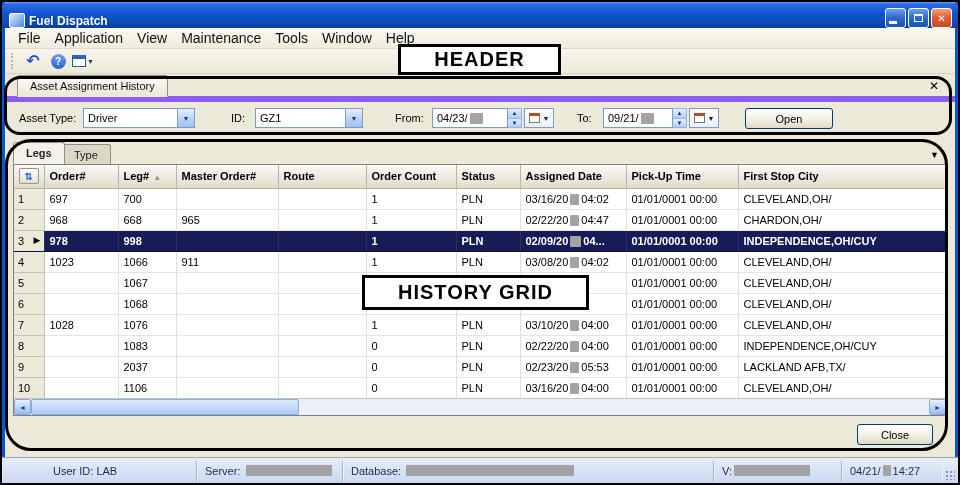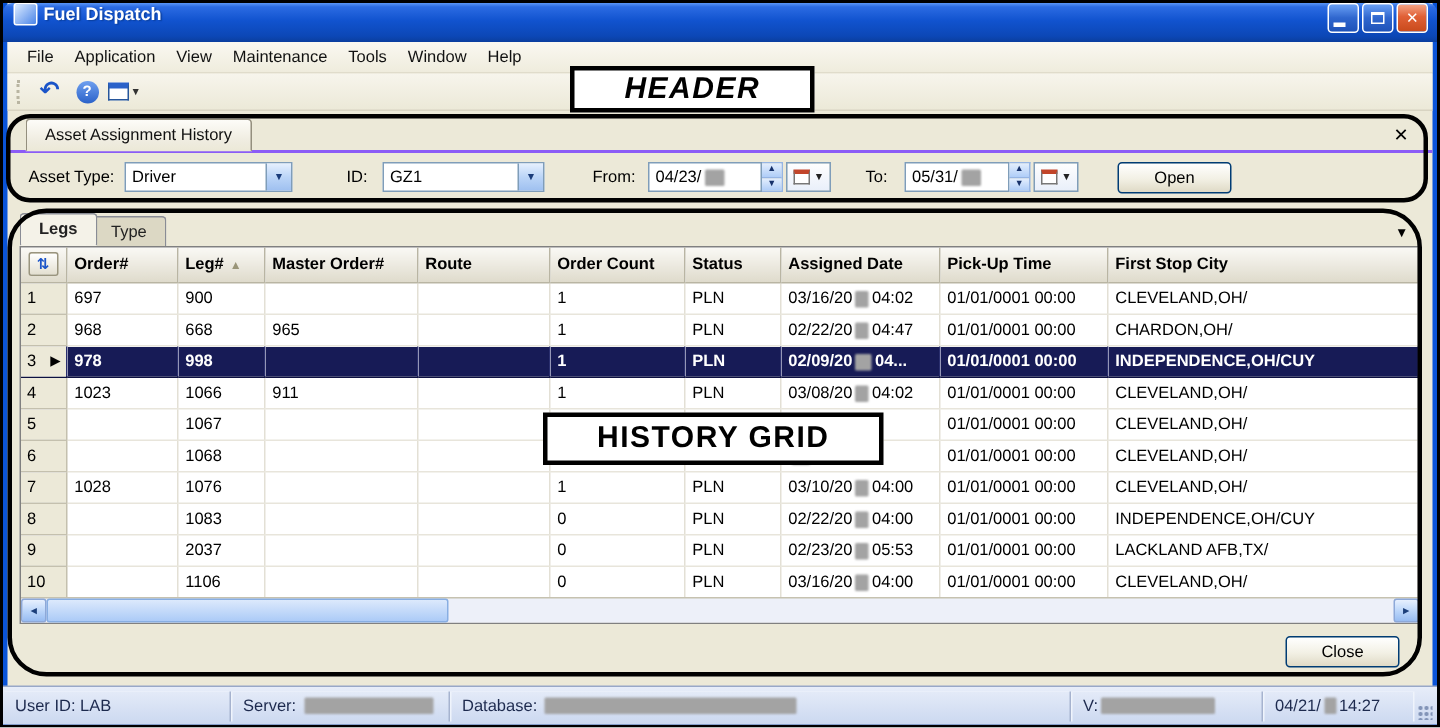--- a/index.html
+++ b/index.html
@@ -2,46 +2,46 @@
 <html><head>
 <meta charset="utf-8">
 <style>
   html,body{margin:0;padding:0;background:#fff;}
   *{box-sizing:border-box;font-family:"Liberation Sans","DejaVu Sans",sans-serif;}
   .frame{position:relative;width:960px;height:485px;background:#000;overflow:hidden;}
   .window{position:absolute;left:2px;top:2px;right:2px;bottom:2px;border:3px solid #0A54D8;border-top:none;background:#ECE9D8;}
   
   .titlebar{position:absolute;left:-3px;right:-3px;top:0;height:26px;
     background:linear-gradient(180deg,#5A96F7 0%,#2B6BE3 10%,#1153CF 45%,#0C47B6 85%,#0A3E9E 100%);
-    border-radius:6px 6px 0 0;display:flex;align-items:flex-start;padding:0 4px;}
+    border-radius:6px 6px 0 0;display:flex;align-items:flex-end;padding:0 4px;}
   .app-icon{width:16px;height:15px;margin:0 4px 0 3px;border:1px solid #fff;border-radius:2px;
     background:linear-gradient(135deg,#DCEBFF,#4B85E8);}
   .title-text{color:#fff;font-size:12px;font-weight:bold;text-shadow:1px 1px 1px #0A3E9C;flex:1;}
   .win-btns{display:flex;gap:2px;margin-right:2px;}
   .wbtn{width:21px;height:20px;border:1px solid #fff;border-radius:3px;display:flex;align-items:center;justify-content:center;
     color:#fff;font-size:10px;font-weight:bold;cursor:default;}
   .wbtn.min,.wbtn.max{background:linear-gradient(180deg,#6AA0F5,#2F66CE 50%,#1E52B8);}
   .wbtn.close{background:linear-gradient(180deg,#F3A284,#E06036 45%,#C94A1C);}
   .g-min{display:block;width:8px;height:3px;background:#fff;margin-top:9px;margin-right:6px;}
   .g-max{display:block;width:9px;height:8px;border:1px solid #fff;border-top:2px solid #fff;}
   
   .menubar{position:absolute;left:0;right:0;top:26px;height:21px;display:flex;align-items:center;
     background:linear-gradient(180deg,#FAF8F1,#EFECDD);border-bottom:1px solid #E0DCCB;padding-left:6px;}
-  .menu-item{font-size:11px;color:#111;padding:3px 7px;}
+  .menu-item{font-size:14px;color:#111;padding:3px 7px;}
   .toolbar{position:absolute;left:0;right:0;top:47px;height:25px;display:flex;align-items:center;
     background:linear-gradient(180deg,#F7F5EC,#ECE9D8);border-bottom:1px solid #D8D4C2;padding-left:4px;gap:3px;}
   .tb-grip{width:4px;height:16px;border-left:2px dotted #B9B5A2;margin:0 4px 0 2px;}
   .tb-btn{width:22px;height:21px;display:flex;align-items:center;justify-content:center;border-radius:2px;}
   .back-glyph{color:#1B54C8;font-size:16px;font-weight:bold;line-height:16px;}
   .help-circle{width:15px;height:15px;border-radius:50%;background:linear-gradient(180deg,#6FA0EF,#2B62C9);
     color:#fff;font-size:10px;font-weight:bold;display:flex;align-items:center;justify-content:center;}
   .formglyph{width:14px;height:12px;background:#fff;border:1px solid #27569B;border-top:4px solid #2B62C9;position:relative;}
   .tiny-caret{font-size:7px;color:#333;margin-left:1px;}
   
-  .tabstrip{position:absolute;left:0;right:0;top:73px;height:27px;border-bottom:2px solid #8b5cf6;}
+  .tabstrip{position:absolute;left:0;right:0;top:73px;height:27px;border-bottom:6px solid #8b5cf6;}
   .doctab{position:absolute;left:12px;bottom:-1px;height:22px;padding:0 12px;font-size:11px;color:#111;
     background:linear-gradient(180deg,#FDFCF8,#EFECE0 70%,#ECE9D8);border:1px solid #948F7E;border-bottom:1px solid #ECE9D8;
     border-radius:3px 3px 0 0;display:flex;align-items:center;}
   .tab-close{position:absolute;right:16px;bottom:4px;font-size:12px;font-weight:bold;color:#000;line-height:12px;}
   
   .filterrow{position:absolute;left:0;right:0;top:101px;height:31px;font-size:11px;}
   .flabel{position:absolute;top:9px;color:#000;}
   .combo{position:absolute;top:5px;height:20px;background:#fff;border:1px solid #7F9DB9;display:flex;}
   .combo-text{flex:1;padding:3px 0 0 4px;font-size:11px;color:#000;}
   .combo-btn{width:17px;background:linear-gradient(180deg,#E6F0FE,#BBD5F7 50%,#9FC0F0);border-left:1px solid #7F9DB9;
@@ -51,21 +51,21 @@
   .spin{width:14px;height:20px;display:flex;flex-direction:column;border:1px solid #96B5E4;border-left:none;}
   .spin-b{flex:1;background:linear-gradient(180deg,#E3EEFD,#AFCDF8);color:#17326B;font-size:6px;line-height:8px;
     display:flex;align-items:center;justify-content:center;border-bottom:1px solid #96B5E4;}
   .spin-b:last-child{border-bottom:none;}
   .calbtn{width:30px;height:20px;margin-left:2px;border:1px solid #7F9DB9;background:linear-gradient(180deg,#FEFEFE,#E9EFFA);
     display:flex;align-items:center;justify-content:center;gap:3px;}
   .calicon{width:11px;height:10px;background:#fff;border:1px solid #777;border-top:3px solid #C2452A;}
   .cal-caret{font-size:7px;color:#222;}
   .xpbtn{height:21px;border:1px solid #003C74;border-radius:3px;font-size:11px;color:#000;
     background:linear-gradient(180deg,#FFFFFF,#F2F0E4 55%,#DFDAC6);padding:0 10px;}
-  .openbtn{position:absolute;left:740px;top:5px;width:76px;}
+  .openbtn{position:absolute;left:740px;top:5px;width:88px;}
   
   .paneltabs{position:absolute;left:8px;right:8px;top:140px;height:22px;}
   .ptab{position:absolute;bottom:0;height:20px;padding:0 12px;font-size:11px;display:flex;align-items:center;
     border:1px solid #898C95;border-bottom:none;border-radius:3px 3px 0 0;background:#DCD8C4;color:#222;z-index:1;}
   .ptab.active{height:22px;background:#F4F2E8;font-weight:bold;z-index:3;border-bottom:1px solid #F4F2E8;}
   .ptab.t2{left:48px;}
   .panel-caret{position:absolute;right:8px;bottom:4px;font-size:9px;color:#000;}
   
   .gridpanel{position:absolute;left:8px;right:8px;top:162px;height:252px;background:#fff;border:1px solid #808080;z-index:2;}
   table.grid{border-collapse:collapse;table-layout:fixed;width:100%;}
@@ -85,37 +85,37 @@
     filter:blur(0.7px);margin:0 2px;}
   .hscroll{position:absolute;left:0;right:0;bottom:0;height:17px;background:#EDF0F9;border-top:1px solid #C6C2B0;display:flex;}
   .sbtn{width:17px;height:16px;background:linear-gradient(180deg,#E7F0FE,#B9D4F9 55%,#98BCF2);border:1px solid #8DA8D8;
     border-radius:2px;color:#1B3E7A;font-size:7px;display:flex;align-items:center;justify-content:center;}
   .sthumb{width:268px;height:16px;background:linear-gradient(180deg,#DCE9FC,#ACCBF7);border:1px solid #88AEE2;border-radius:2px;}
   .sbtn.right{margin-left:auto;}
   
   .closerow{position:absolute;left:0;right:0;top:420px;height:24px;}
   .closebtn{position:absolute;right:22px;top:2px;width:76px;margin-left:20px;}
   .statusbar{position:absolute;left:-3px;right:-3px;bottom:-3px;height:26px;display:flex;align-items:center;
-    background:linear-gradient(180deg,#E7EDF9,#CBD8F0);border-top:1px solid #98A8C8;font-size:11px;color:#1D2A4E;}
+    background:linear-gradient(180deg,#E7EDF9,#CBD8F0);border-top:1px solid #98A8C8;font-size:11px;color:#1D2A4E;padding-left:43px;}
   .sb-sec{height:20px;display:flex;align-items:center;padding-left:8px;border-right:1px solid #A6B3CF;box-shadow:1px 0 0 #EFF4FC;}
   .sb-user{width:152px;}
   .sb-server{width:146px;}
   .sb-db{flex:1;}
   .sb-ver{width:128px;}
   .sb-clock{width:100px;border-right:none;}
   .sb-grip{width:16px;height:20px;align-self:flex-end;position:relative;}
   .sb-grip::after{content:"";position:absolute;right:3px;bottom:3px;width:10px;height:10px;
     background:radial-gradient(circle at 2px 2px,#8395B8 1.3px,transparent 1.5px);background-size:4px 4px;}
   
   .ann-box{position:absolute;border:3px solid #000;pointer-events:none;z-index:40;background:transparent;}
   .ann-header{left:4px;top:76px;width:948px;height:59px;border-radius:16px;}
   .ann-grid{left:5px;top:139px;width:943px;height:312px;border-radius:26px;}
   .ann-label{position:absolute;background:#fff;border:3px solid #000;z-index:41;display:flex;align-items:center;
     justify-content:center;font-size:20px;font-weight:bold;letter-spacing:1px;color:#000;pointer-events:none;}
-  .ann-label.hl{left:380px;top:44px;width:163px;height:31px;font-style:italic;}
+  .ann-label.hl{left:398px;top:44px;width:163px;height:31px;}
   .ann-label.gl{left:362px;top:275px;width:227px;height:35px;}
 </style>
 </head>
 <body>
 
 <div class="frame">
   <div class="window">
 
     <div class="titlebar">
       <span class="app-icon"></span>
@@ -181,21 +181,21 @@
           <span class="spin-b">▼</span>
         </div>
         <div class="calbtn">
           <span class="calicon"></span>
           <span class="cal-caret">▼</span>
         </div>
       </div>
       <span class="flabel" style="left:572px">To:</span>
       <div class="datefield" style="left:598px">
         <div class="datetext" style="width:70px">
-          <span>05/31/</span><span class="redact" style="width:13px"></span>
+          <span>09/21/</span><span class="redact" style="width:13px"></span>
         </div>
         <div class="spin">
           <span class="spin-b">▲</span>
           <span class="spin-b">▼</span>
         </div>
         <div class="calbtn">
           <span class="calicon"></span>
           <span class="cal-caret">▼</span>
         </div>
       </div>
@@ -233,21 +233,21 @@
               <th><span>Status</span></th>
               <th><span>Assigned Date</span></th>
               <th><span>Pick-Up Time</span></th>
               <th><span>First Stop City</span></th>
             </tr>
         </thead>
         <tbody>
             <tr>
               <td class="gutter"><span>1</span></td>
               <td>697</td>
-              <td>900</td>
+              <td>700</td>
               <td></td>
               <td></td>
               <td>1</td>
               <td>PLN</td>
               <td><span>03/16/20</span><span class="redact" style="width: 9px;"></span><span>04:02</span></td>
               <td>01/01/0001 00:00</td>
               <td>CLEVELAND,OH/</td>
             </tr>
             <tr>
               <td class="gutter"><span>2</span></td>

